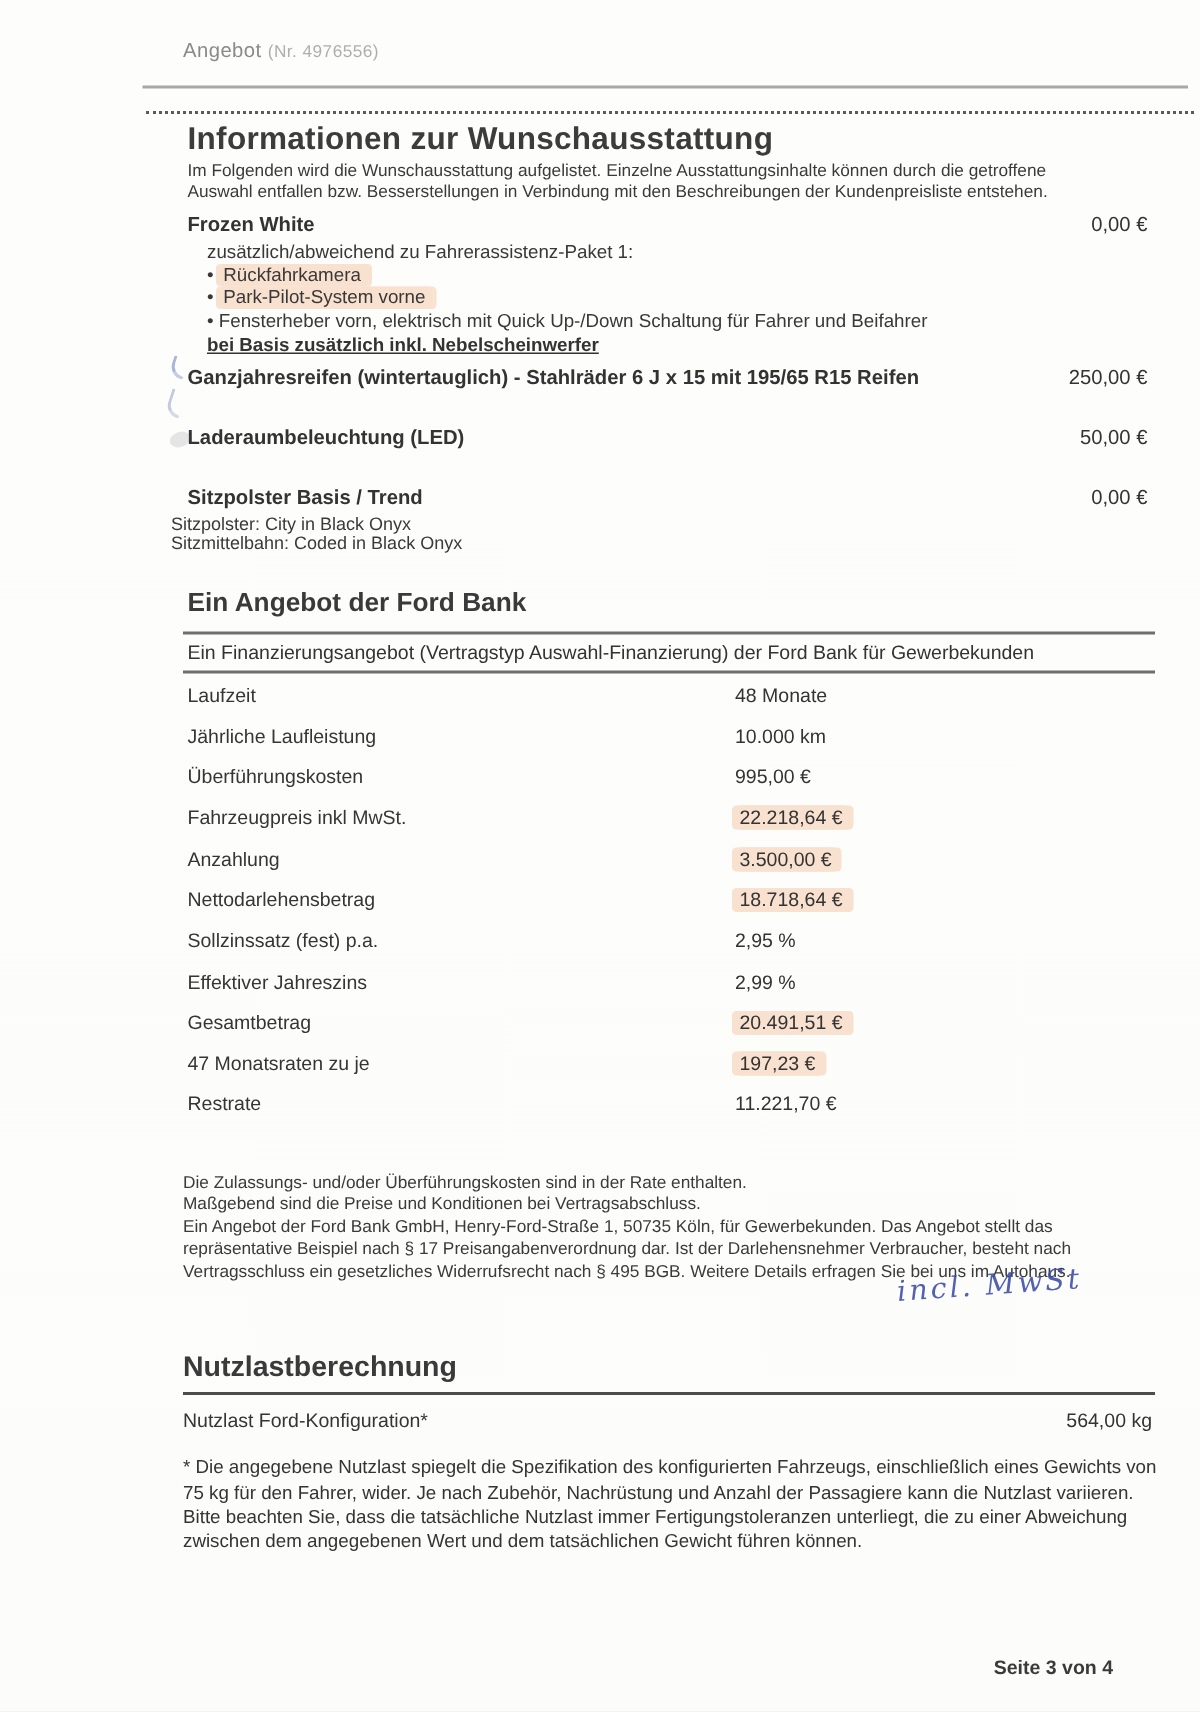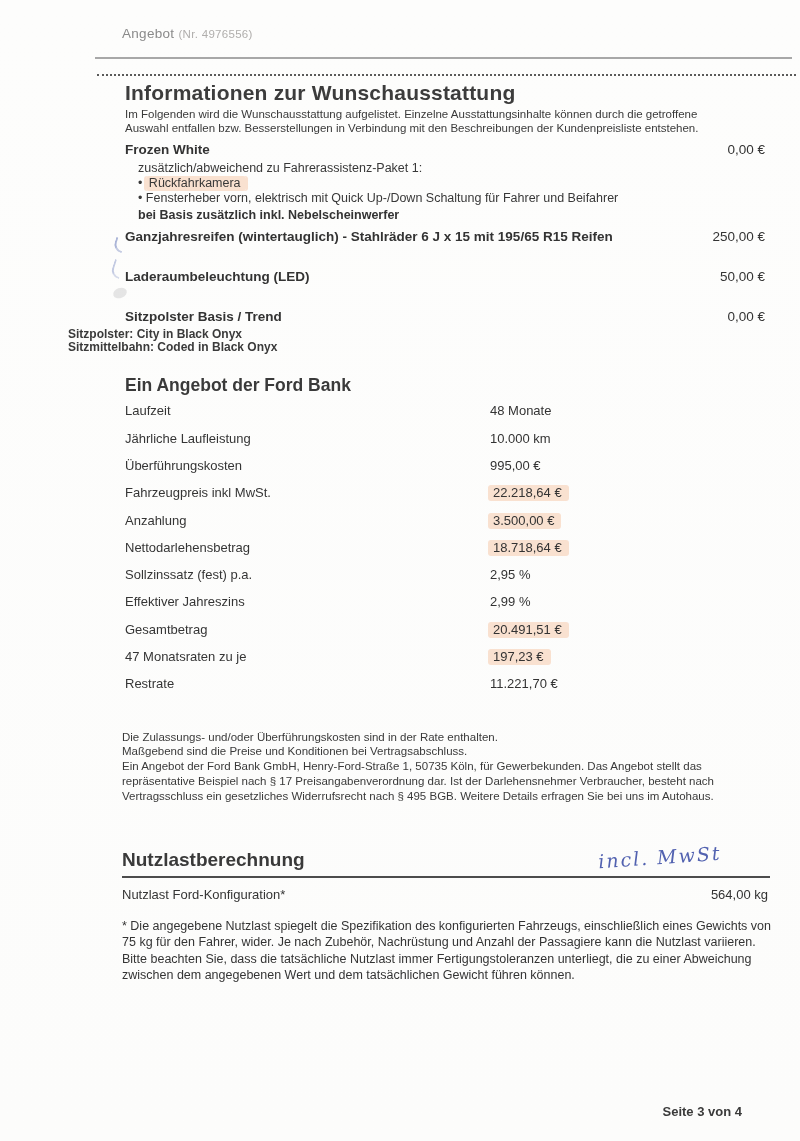--- a/index.html
+++ b/index.html
@@ -36,22 +36,22 @@
   .sec1-intro { margin:3px 0 0 125px; width:590px; font-size:11.5px; line-height:1.18; color:#3a3a3a; }
   .opt-row {
     display:flex; justify-content:space-between; align-items:flex-start;
     margin:0 35px 0 125px;
   }
   .opt-name { font-size:13.5px; font-weight:bold; color:#333; padding-right:12px; }
   .opt-price { font-size:13.5px; color:#333; white-space:nowrap; }
   .opt-sub { margin-left:138px; font-size:12.5px; color:#383838; line-height:1.05; }
   .bullet-line { margin-left:138px; font-size:12.5px; color:#383838; line-height:1.05; margin-top:2px; }
   .bullet-line::before { content:"• "; }
-  .bold-sub { margin-left:138px; font-size:12.5px; font-weight:bold; color:#333; margin-top:2px; }
-  .detail-line { margin-left:68px; font-size:12px; color:#3a3a3a; line-height:1.12;font-weight:bold; }
+  .bold-sub { margin-left:138px; font-size:12.5px; font-weight:bold; color:#333; margin-top:2px;text-decoration:underline; }
+  .detail-line { margin-left:114px; font-size:12px; color:#3a3a3a; line-height:1.12; }
   .hl { background:#f9e1d0; border-radius:3px; padding:0 5px 1px 3px; box-shadow:2px 0 0 #f9e1d0, -2px 0 0 #f9e1d0; }
   
   .sec2-title { margin:21px 0 0 125px; font-size:17.5px; color:#3a3a3a; }
   .fin-subtitle {
     margin:9px 30px 0 122px;
     border-top:2px solid #6e6e6e; border-bottom:2px solid #6e6e6e;
     padding:4px 0 5px 3px; font-size:13px; color:#333;
   }
   .fin-table { margin:7px 0 0 125px; }
   .fin-row { display:flex; align-items:baseline; height:27.3px; }
@@ -114,20 +114,21 @@
   <h1 class="sec1-title">Informationen zur Wunschausstattung</h1>
   <p class="sec1-intro">Im Folgenden wird die Wunschausstattung aufgelistet. Einzelne Ausstattungsinhalte können durch die getroffene Auswahl entfallen bzw. Besserstellungen in Verbindung mit den Beschreibungen der Kundenpreisliste entstehen.</p>
 
   <div class="opt-row" style="margin-top:7px;">
     <span class="opt-name">Frozen White</span>
     <span class="opt-price">0,00 €</span>
   </div>
 
   <div class="opt-sub" style="margin-top:5px;">zusätzlich/abweichend zu Fahrerassistenz-Paket 1:</div>
   <div class="bullet-line"><span class="hl">Rückfahrkamera</span></div>
+  <div class="bullet-line"><span class="hl">Park-Pilot-System vorne</span></div>
   <div class="bullet-line"><span>Fensterheber vorn, elektrisch mit Quick Up-/Down Schaltung für Fahrer und Beifahrer</span></div>
   <div class="bold-sub">bei Basis zusätzlich inkl. Nebelscheinwerfer</div>
 
   <div class="opt-row" style="margin-top:7px;">
     <span class="opt-name">Ganzjahresreifen (wintertauglich) - Stahlräder 6 J x 15 mit 195/65 R15 Reifen</span>
     <span class="opt-price">250,00 €</span>
   </div>
 
   <div class="opt-row" style="margin-top:25px;">
     <span class="opt-name">Laderaumbeleuchtung (LED)</span>
@@ -135,20 +136,21 @@
   </div>
 
   <div class="opt-row" style="margin-top:25px;">
     <span class="opt-name">Sitzpolster Basis / Trend</span>
     <span class="opt-price">0,00 €</span>
   </div>
   <div class="detail-line" style="margin-top:4px;">Sitzpolster: City in Black Onyx</div>
   <div class="detail-line">Sitzmittelbahn: Coded in Black Onyx</div>
 
   <h2 class="sec2-title">Ein Angebot der Ford Bank</h2>
+  <div class="fin-subtitle">Ein Finanzierungsangebot (Vertragstyp Auswahl-Finanzierung) der Ford Bank für Gewerbekunden</div>
 
   <div class="fin-table">
     <div class="fin-row">
       <span class="fin-label">Laufzeit</span>
       <span class="fin-value">48 Monate</span>
     </div>
     <div class="fin-row">
       <span class="fin-label">Jährliche Laufleistung</span>
       <span class="fin-value">10.000 km</span>
     </div>

